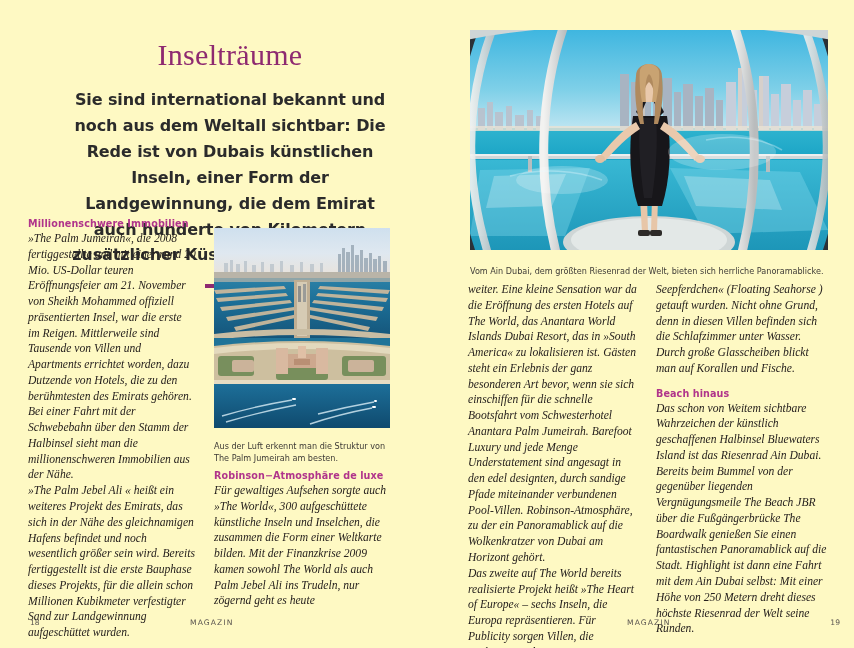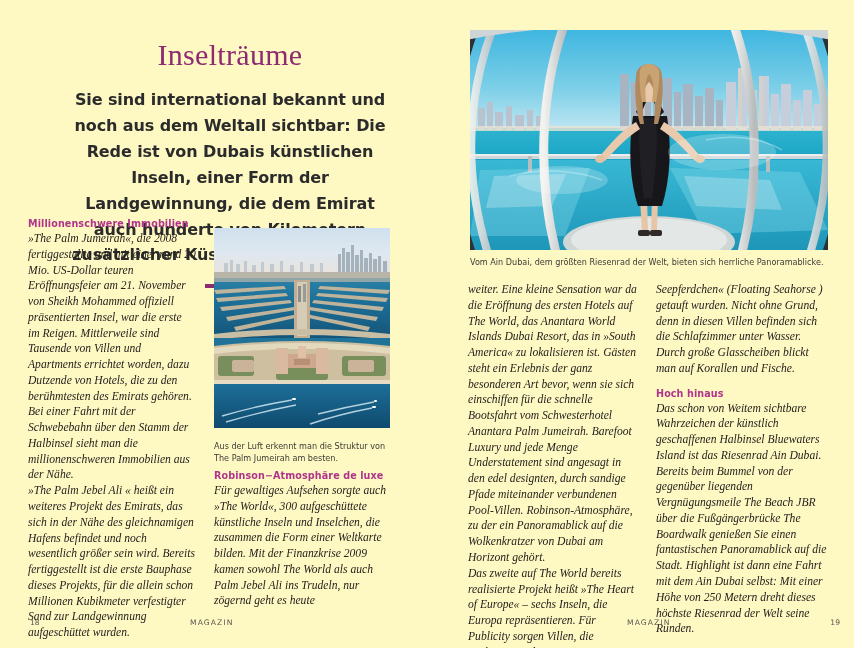--- a/index.html
+++ b/index.html
@@ -111,21 +111,21 @@
     line-height: 1.52;
     color: #3d3a36;
   }
   #caption-palm {
     left: 214px;
     top: 432px;
     width: 180px;
   }
   #caption-wheel {
     left: 470px;
-    top: 248px;
+    top: 257px;
     width: 370px;
   }
 
   
   .footer-item {
     position: absolute;
     font-family: "DejaVu Sans", sans-serif;
     font-size: 7.6px;
     color: #5a5550;
     letter-spacing: 1.1px;
@@ -424,21 +424,21 @@
   </div>
   <p class="caption" id="caption-wheel">Vom Ain Dubai, dem größten Riesenrad der Welt, bieten sich herrliche Panoramablicke.</p>
 
   <div class="col" id="col3">
     <p class="body-text">weiter. Eine kleine Sensation war da die Eröffnung des ersten Hotels auf The World, das  Anantara World Islands Dubai Resort, das in »South America« zu lokalisieren ist.  Gästen steht ein Erlebnis der ganz besonderen Art bevor, wenn sie sich einschiffen für die schnelle Bootsfahrt vom Schwesterhotel Anantara Palm Jumeirah.  Barefoot Luxury und jede Menge Understatement sind angesagt in den edel designten, durch sandige Pfade miteinander verbundenen Pool-Villen. Robinson-Atmosphäre, zu der ein Panoramablick auf die Wolkenkratzer von Dubai am Horizont gehört.</p>
     <p class="body-text">Das zweite auf The World bereits realisierte Projekt heißt »The Heart of Europe« – sechs Inseln, die Europa repräsentieren. Für Publicity sorgen Villen, die »Schwimmendes</p>
   </div>
 
   <div class="col" id="col4">
     <p class="body-text">Seepferdchen« (Floating Seahorse ) getauft wurden. Nicht ohne Grund, denn in diesen Villen befinden sich die Schlafzimmer unter Wasser. Durch große Glasscheiben blickt man auf Korallen und Fische.</p>
-    <p class="kicker gap">Hoch hinaus</p>
+    <p class="kicker gap">Beach hinaus</p>
     <p class="body-text">Das schon von Weitem sichtbare Wahrzeichen der künstlich geschaffenen Halbinsel Bluewaters Island ist das Riesenrad Ain Dubai. Bereits beim Bummel von der gegenüber liegenden Vergnügungsmeile The Beach JBR über die Fußgängerbrücke The Boardwalk genießen Sie einen fantastischen Panoramablick auf die Stadt. Highlight ist dann eine Fahrt mit dem Ain Dubai selbst: Mit einer Höhe von 250 Metern dreht dieses höchste Riesenrad der Welt seine Runden.</p>
   </div>
 
   <div class="footer-item" id="folio-left">18</div>
   <div class="footer-item" id="mag-left">MAGAZIN</div>
   <div class="footer-item" id="mag-right">MAGAZIN</div>
   <div class="footer-item" id="folio-right">19</div>
 
 </div>
 

